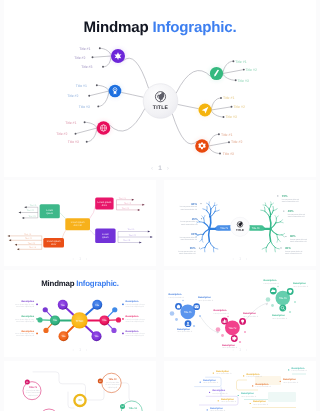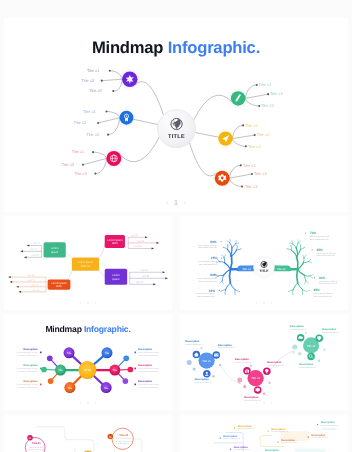--- a/index.html
+++ b/index.html
@@ -1,19 +1,19 @@
 <!DOCTYPE html>
 <html><head>
 <meta charset="utf-8">
 <title>Mindmap Infographic</title>
 <style>
   html,body{margin:0;padding:0;background:#ffffff;}
   body{-webkit-font-smoothing:antialiased;text-rendering:geometricPrecision;width:320px;height:411px;font-family:"Liberation Sans",sans-serif;overflow:hidden;}
   .page{position:relative;width:320px;height:411px;background:#fbfbfc;}
-  .slide{position:absolute;background:#ffffff;overflow:hidden;box-sizing:border-box;margin-top:16px;}
+  .slide{position:absolute;background:#ffffff;overflow:hidden;box-sizing:border-box;}
   svg{display:block;}
   .ttl{position:absolute;white-space:nowrap;font-weight:bold;letter-spacing:-0.2px;}
   .pag{position:absolute;display:flex;justify-content:center;align-items:center;gap:5px;}
 </style>
 </head>
 <body>
 
 <div class="page">
 
  <div class="slide" id="s1" style="left:4px;top:0px;width:312px;height:177px;">

